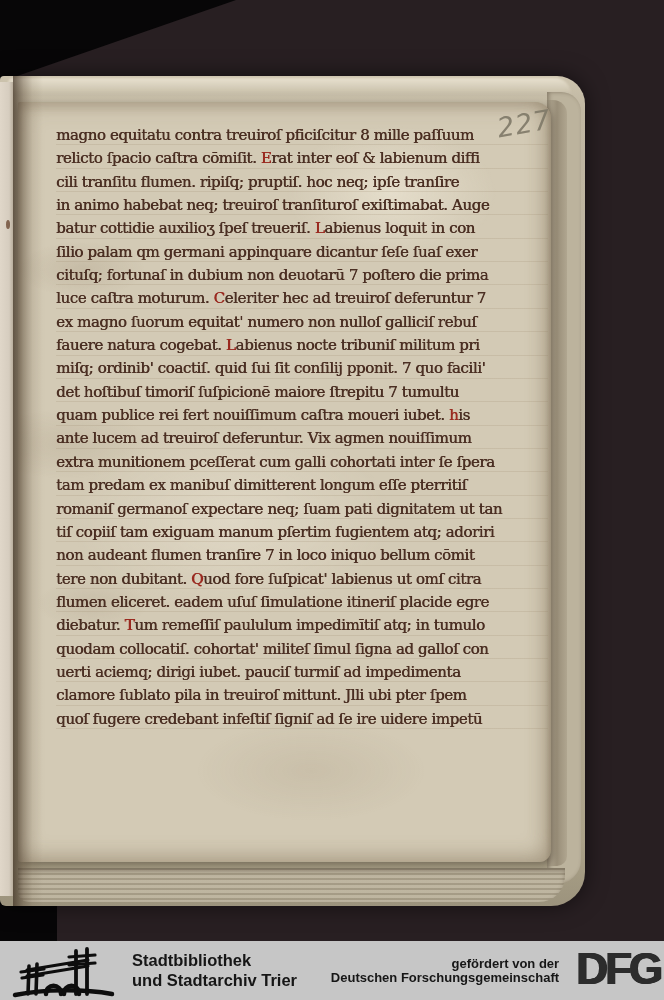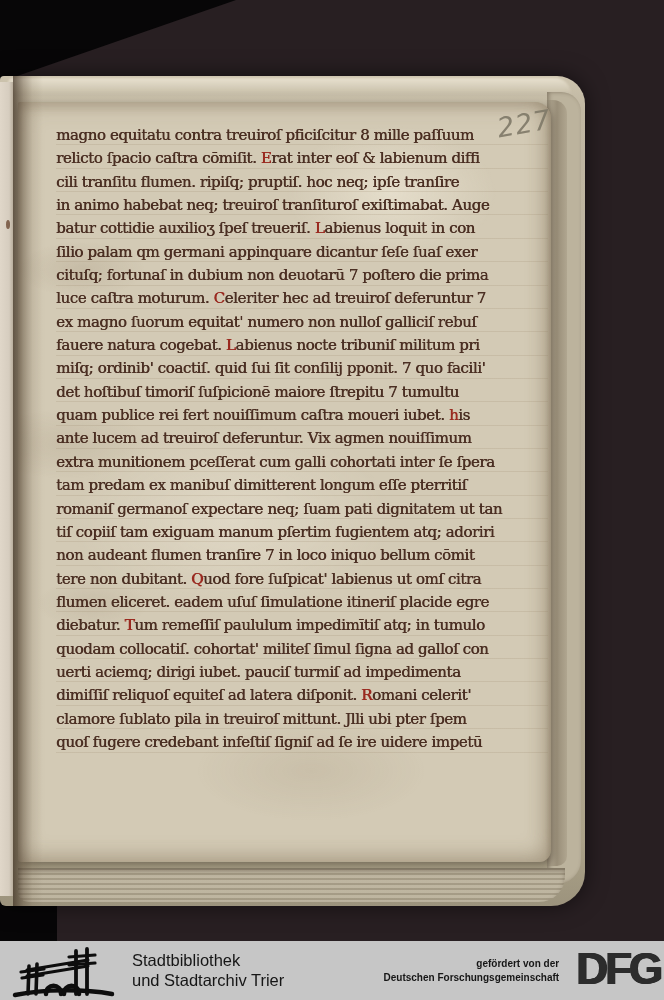--- a/index.html
+++ b/index.html
@@ -97,25 +97,25 @@
   }
   .ms-line{height:23.35px;line-height:23.35px;white-space:nowrap;}
   .rubric{color:var(--rubric,#9a2a20);text-shadow:0.6px 0 0 currentColor;}
   
   .footer{
     position:absolute;left:0;bottom:0;width:664px;height:59px;z-index:6;
     background:var(--banner,#c6c6c6);
     display:flex;align-items:center;
   }
   .lib-logo{margin:2px 0 0 12px;flex:0 0 auto;}
-  .lib-name{margin-left:16px;color:var(--bannertext,#161616);font-weight:normal;font-size:16.5px;line-height:19.5px;}
+  .lib-name{margin-left:16px;color:var(--bannertext,#161616);font-weight:bold;font-size:16.5px;line-height:19.5px;}
   .footer-spacer{flex:1 1 auto;}
   .funding{
     text-align:right;color:var(--bannertext,#161616);
-    font-weight:bold;font-size:10px;line-height:13.5px;margin-right:9px;
+    font-weight:bold;font-size:13px;line-height:13.5px;margin-right:9px;
   }
   .dfg{
     margin:0 4px 4px 8px;
     font-size:44px;font-weight:bold;letter-spacing:-3px;
     color:var(--dfg,#2c2c2c);
     text-shadow:1.1px 0 0 currentColor,-0.5px 0 0 currentColor;
   }
 </style>
 </head>
 <body>
@@ -156,21 +156,20 @@
       <div class="ms-line"><span>extra munitionem pceſſerat cum galli cohortati inter ſe ſpera</span></div>
       <div class="ms-line"><span>tam predam ex manibuſ dimitterent longum eſſe pterritiſ</span></div>
       <div class="ms-line"><span>romaniſ germanoſ expectare neq; ſuam pati dignitatem ut tan</span></div>
       <div class="ms-line"><span>tiſ copiiſ tam exiguam manum pſertim fugientem atq; adoriri</span></div>
       <div class="ms-line"><span>non audeant flumen tranſire 7 in loco iniquo bellum cōmit</span></div>
       <div class="ms-line"><span>tere non dubitant. </span><span class="rubric">Q</span><span>uod fore ſuſpicat' labienus ut omſ citra</span></div>
       <div class="ms-line"><span>flumen eliceret. eadem uſuſ ſimulatione itineriſ placide egre</span></div>
       <div class="ms-line"><span>diebatur. </span><span class="rubric">T</span><span>um remeſſiſ paululum impedimītiſ atq; in tumulo</span></div>
       <div class="ms-line"><span>quodam collocatiſ. cohortat' militeſ ſimul ſigna ad galloſ con</span></div>
       <div class="ms-line"><span>uerti aciemq; dirigi iubet. pauciſ turmiſ ad impedimenta</span></div>
-      <div class="ms-line"><span>dimiſſiſ reliquoſ equiteſ ad latera diſponit. </span><span class="rubric">R</span><span>omani celerit'</span></div>
       <div class="ms-line"><span>clamore ſublato pila in treuiroſ mittunt. Jlli ubi pter ſpem</span></div>
       <div class="ms-line"><span>quoſ fugere credebant infeſtiſ ſigniſ ad ſe ire uidere impetū</span></div>
     </div>
 
   <div class="footer">
     <svg class="lib-logo" width="104" height="54" viewBox="0 0 104 54" fill="none" stroke="#0d0d0d" stroke-linecap="round" stroke-linejoin="round">
       <path d="M3 50 C 32 44, 72 44, 100 49" stroke-width="4.5"></path>
       <path d="M34 49 c0 -11 15 -11 15 0" stroke-width="4.5"></path>
       <path d="M52 49 c0 -11 15 -11 15 0" stroke-width="4.5"></path>
       <path d="M17 21 L16 49 M25 19 L24 49" stroke-width="3.6"></path>

